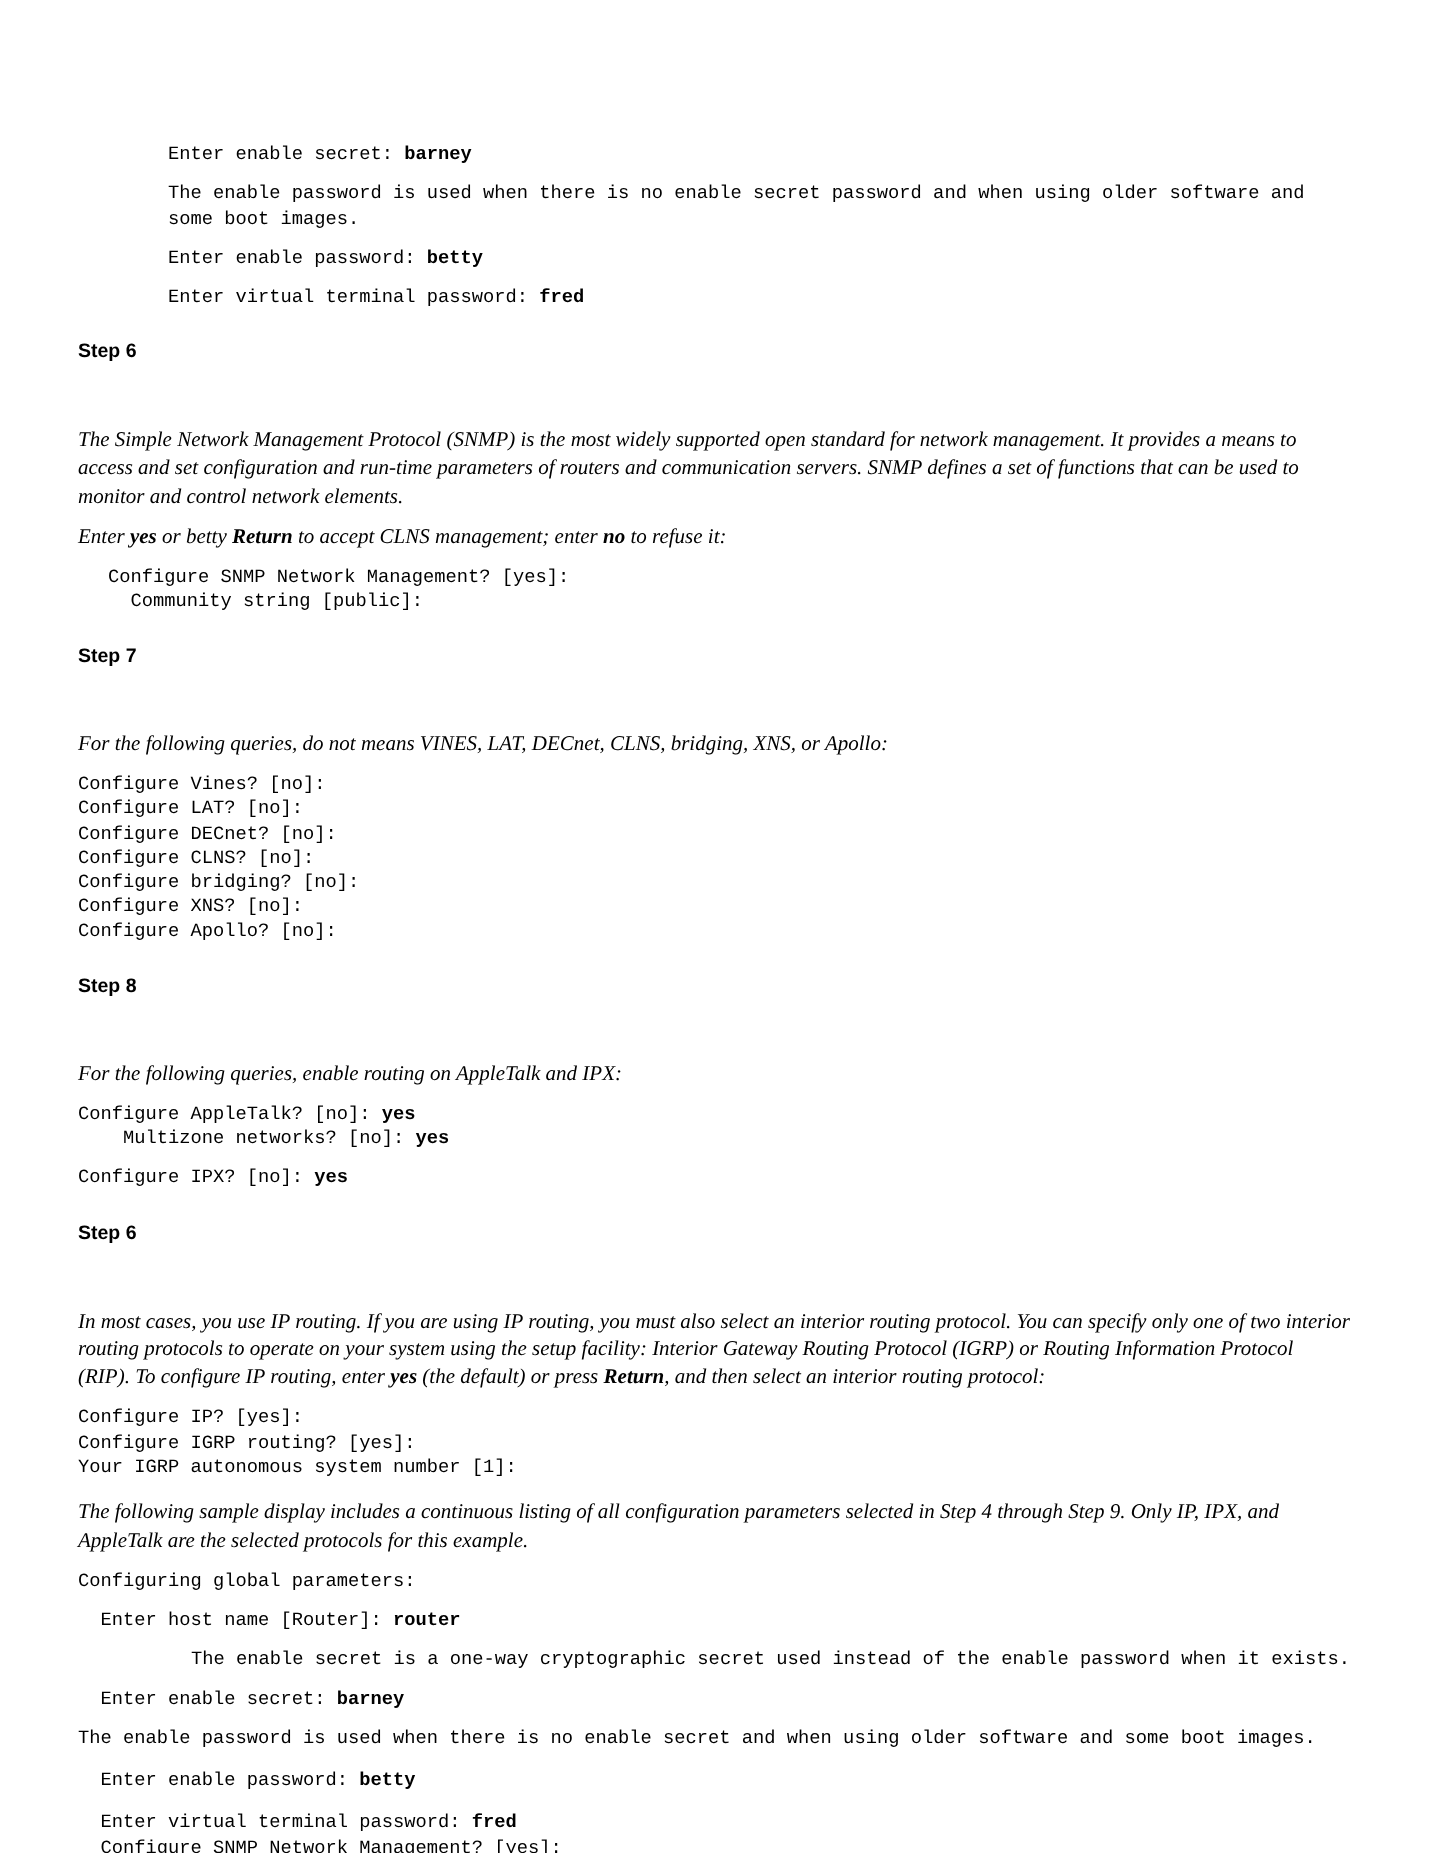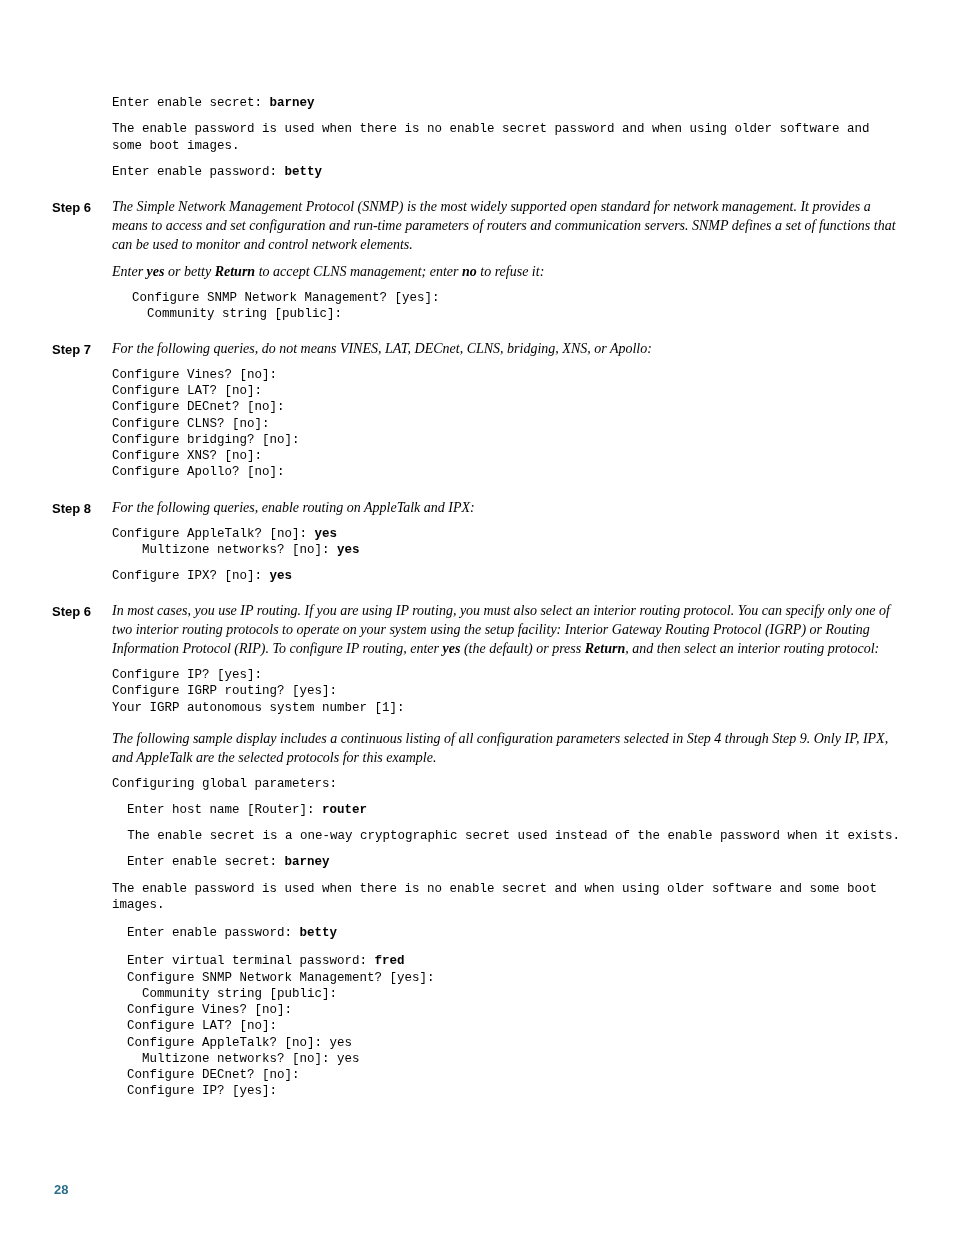--- a/index.html
+++ b/index.html
@@ -25,20 +25,21 @@
     white-space: pre;
   }
   .para {
     margin: 0 0 8px 0;
     font-style: italic;
   }
   .indent1 { margin-left: 60px; }
   .step-row {
     display: flex;
     margin-top: 18px;
+    flex-direction: column;
   }
   .step-label {
     flex: 0 0 60px;
     font-family: Arial, Helvetica, sans-serif;
     font-weight: bold;
     font-size: 13px;
     color: #000;
     padding-top: 1px;
   }
   .step-body { flex: 1; }
@@ -58,20 +59,21 @@
 </style>
 </head>
 <body>
 
 <div class="page">
 
   <div class="indent1 block">
     <div class="mono block"><span>Enter enable secret: </span><span class="mono-bold">barney</span></div>
     <div class="mono block" style="white-space:normal;">The enable password is used when there is no enable secret password and when using older software and some boot images.</div>
     <div class="mono block"><span>Enter enable password: </span><span class="mono-bold">betty</span></div>
+    <div class="mono"><span>Enter virtual terminal password: </span><span class="mono-bold">fred</span></div>
   </div>
 
   <div class="step-row">
     <div class="step-label">Step 6</div>
     <div class="step-body">
       <p class="para">The Simple Network Management Protocol (SNMP) is the most widely supported open standard for network management. It provides a means to access and set configuration and run-time parameters of routers and communication servers. SNMP defines a set of functions that can be used to monitor and control network elements.</p>
       <p class="para"><span>Enter </span><span class="inline-bold">yes</span><span> or betty </span><span class="inline-bold">Return</span><span> to accept CLNS management; enter </span><span class="inline-bold">no</span><span> to refuse it:</span></p>
       <div class="mono" style="margin-left:20px;">Configure SNMP Network Management? [yes]:
   Community string [public]:</div>
     </div>

